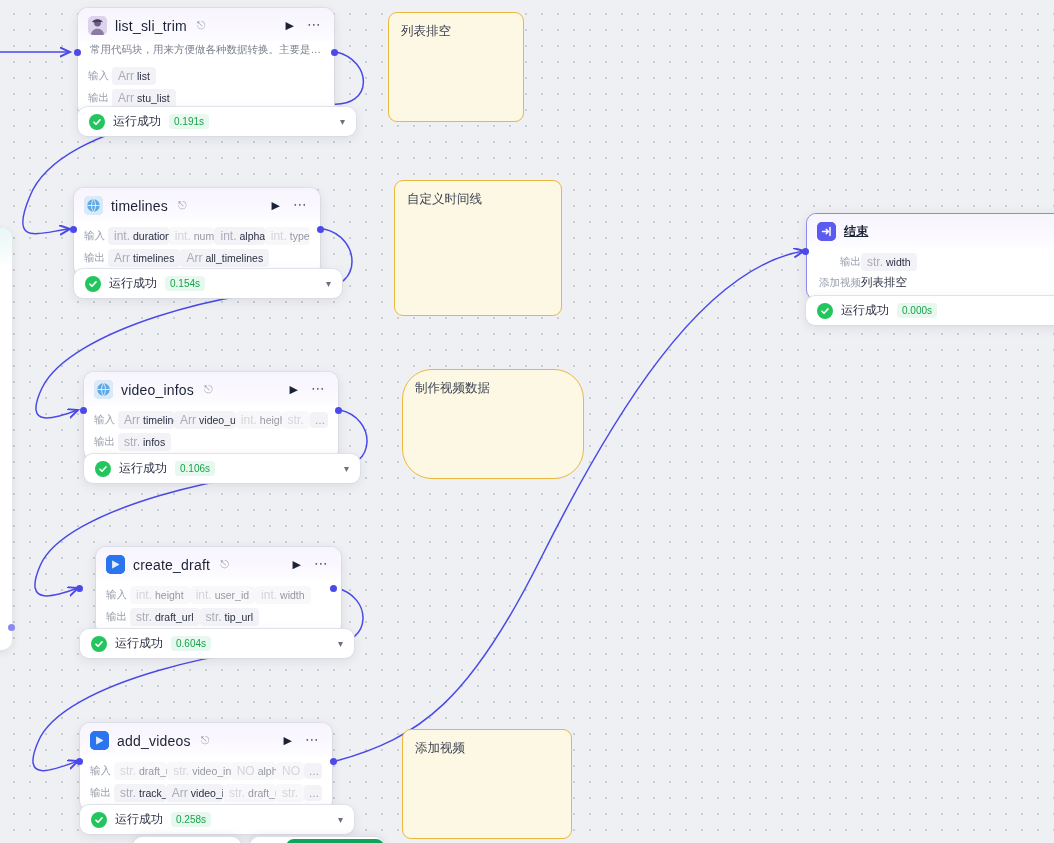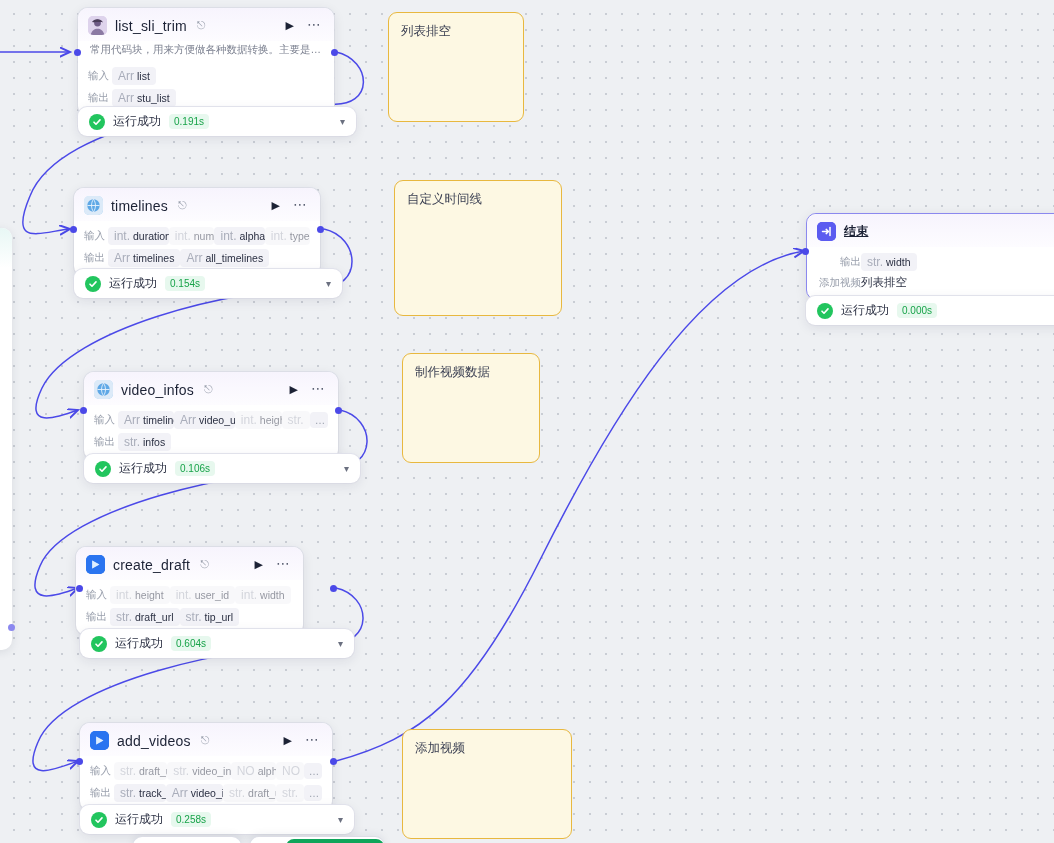--- a/index.html
+++ b/index.html
@@ -325,21 +325,21 @@
         <svg width="10" height="10" viewBox="0 0 10 10">
           <path d="M2 5.2 L4 7.2 L8 2.9" fill="none" stroke="#fff" stroke-width="1.6" stroke-linecap="round" stroke-linejoin="round"></path>
         </svg>
       </span>
     <span class="status-text">运行成功</span>
     <span class="status-time">0.106s</span>
     <span class="status-spacer"></span>
     <span class="chev">▾</span>
   </div>
 
-  <div class="node" style="left:76px;top:547px;width:227px;">
+  <div class="node" style="left:96px;top:547px;width:245px;">
     <div class="node-head">
       <span class="node-icon icon-jy">
         <svg width="19" height="19" viewBox="0 0 19 19">
             <rect width="19" height="19" rx="5" fill="#2a74f0"></rect>
             <path d="M6.2 5.6 L13.4 9.5 L6.2 13.4 Z" fill="#fff"></path>
             <path d="M6.2 5.6 L13.4 9.5 L6.2 13.4 Z" fill="#bfe0ff" opacity=".5"></path>
           </svg>
       </span>
       <span class="node-title">create_draft</span>
       <span class="title-badge">⎋</span>
@@ -501,21 +501,21 @@
     <span class="status-spacer"></span>
 
   </div>
 
   <div class="note" style="left:388px;top:12px;width:136px;height:110px;">
     <div class="note-text">列表排空</div>
   </div>
   <div class="note" style="left:394px;top:180px;width:168px;height:136px;">
     <div class="note-text">自定义时间线</div>
   </div>
-  <div class="note" style="left:402px;top:353px;width:138px;height:110px;">
+  <div class="note" style="left:402px;top:369px;width:182px;height:110px;border-radius:30px;">
     <div class="note-text">制作视频数据</div>
   </div>
   <div class="note" style="left:402px;top:729px;width:170px;height:110px;padding-left:12px;">
     <div class="note-text">添加视频</div>
   </div>
 
   <div class="tb" style="left:133px;width:108px;"></div>
   <div class="tb" style="left:250px;width:134px;"></div>
   <div class="tb-green" style="left:286px;width:98px;"></div>
 

